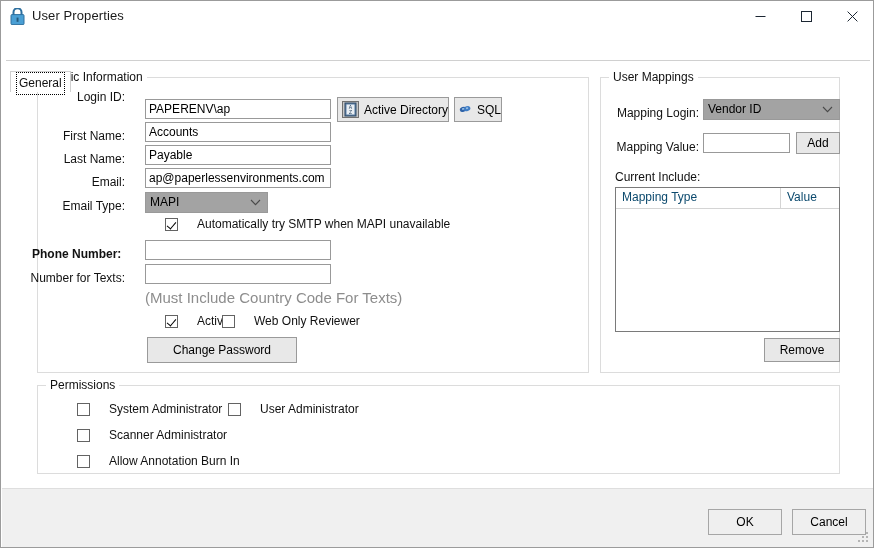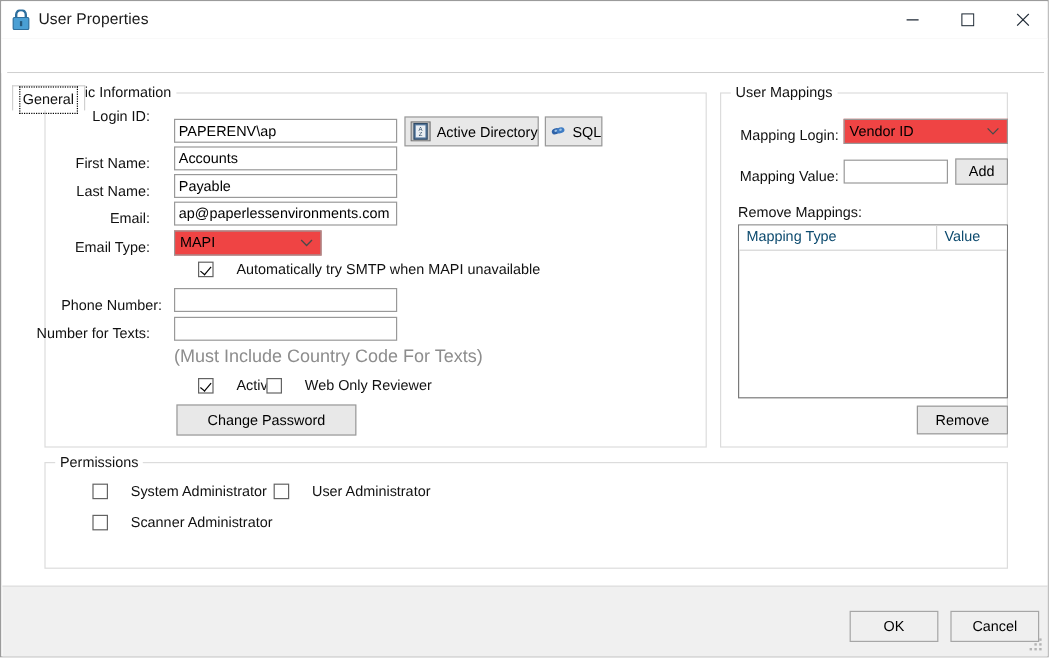--- a/index.html
+++ b/index.html
@@ -148,21 +148,21 @@
     padding: 0 3px;
     height: 20px;
     line-height: 18px;
     white-space: nowrap;
     overflow: hidden;
   }
   .combobox {
     position: absolute;
     box-sizing: border-box;
     border: 1px solid #999999;
-    background: #ef4444;
+    background: #a3a3a3;
     height: 21px;
     text-decoration: underline;
   }
   .combo-text {
     position: absolute;
     left: 4px; top: 0;
     line-height: 19px;
     font-size: 12px;
     color: #000000;
     white-space: nowrap;
@@ -374,21 +374,21 @@
       <svg class="combo-arrow" viewBox="0 0 11 9">
         <path d="M1 2 L5.5 6.6 L10 2" fill="none" stroke="#4a4a4a" stroke-width="1.1"></path>
       </svg>
     </div>
 
     <div class="cbrow" style="left:145px; top:156px;">
       <span class="cbbox checked"></span>
       <span class="cblabel">Automatically try SMTP when MAPI unavailable</span>
     </div>
 
-    <div class="fld-label" style="left:45px; top:186px; width:88px;">Phone Number:</div>
+    <div class="fld-label" style="left:30px; top:186px; width:88px;font-weight:bold;">Phone Number:</div>
     <div class="textbox" style="left:143px; top:179px; width:186px;" placeholder=""></div>
 
     <div class="fld-label" style="left:25px; top:210px; width:98px;">Number for Texts:</div>
     <div class="textbox" style="left:143px; top:203px; width:186px;" placeholder=""></div>
 
     <div class="hint" style="left:143px; top:228px;">(Must Include Country Code For Texts)</div>
 
     <div class="cbrow" style="left:145px; top:253px;">
       <span class="cbbox checked"></span>
       <span class="cblabel">Active</span>
@@ -413,41 +413,45 @@
         <path d="M1 2 L5.5 6.6 L10 2" fill="none" stroke="#4a4a4a" stroke-width="1.1"></path>
       </svg>
     </div>
 
     <div class="fld-label" style="left:607px; top:79px; width:90px;">Mapping Value:</div>
     <div class="textbox" style="left:701px; top:72px; width:87px;"></div>
     <div class="button" style="left:794px; top:71px; width:44px; height:22px;">
       <span>Add</span>
     </div>
 
-    <div class="fld-label" style="left:613px; top:109px; width:140px; text-align:left;">Remove Mappings:</div>
+    <div class="fld-label" style="left:613px; top:109px; width:140px; text-align:left;">Current Include:</div>
 
     <div class="button" style="left:762px; top:277px; width:76px; height:24px;">
       <span>Remove</span>
     </div>
 
     <div class="groupbox" id="gb-perms">
       <div class="group-label">Permissions</div>
     </div>
 
     <div class="cbrow" style="left:57px; top:341px;">
       <span class="cbbox"></span>
       <span class="cblabel">System Administrator</span>
     </div>
     <div class="cbrow" style="left:208px; top:341px;">
       <span class="cbbox"></span>
       <span class="cblabel">User Administrator</span>
     </div>
     <div class="cbrow" style="left:57px; top:367px;">
       <span class="cbbox"></span>
       <span class="cblabel">Scanner Administrator</span>
+    </div>
+    <div class="cbrow" style="left:57px; top:393px;">
+      <span class="cbbox"></span>
+      <span class="cblabel">Allow Annotation Burn In</span>
     </div>
   </div>
 
   <div id="mappings-list">
     <div id="mappings-header">
       <div class="col-head" id="col-type">Mapping Type</div>
       <div class="col-head" id="col-value">Value</div>
     </div>
     <div id="mappings-body"></div>
   </div>

